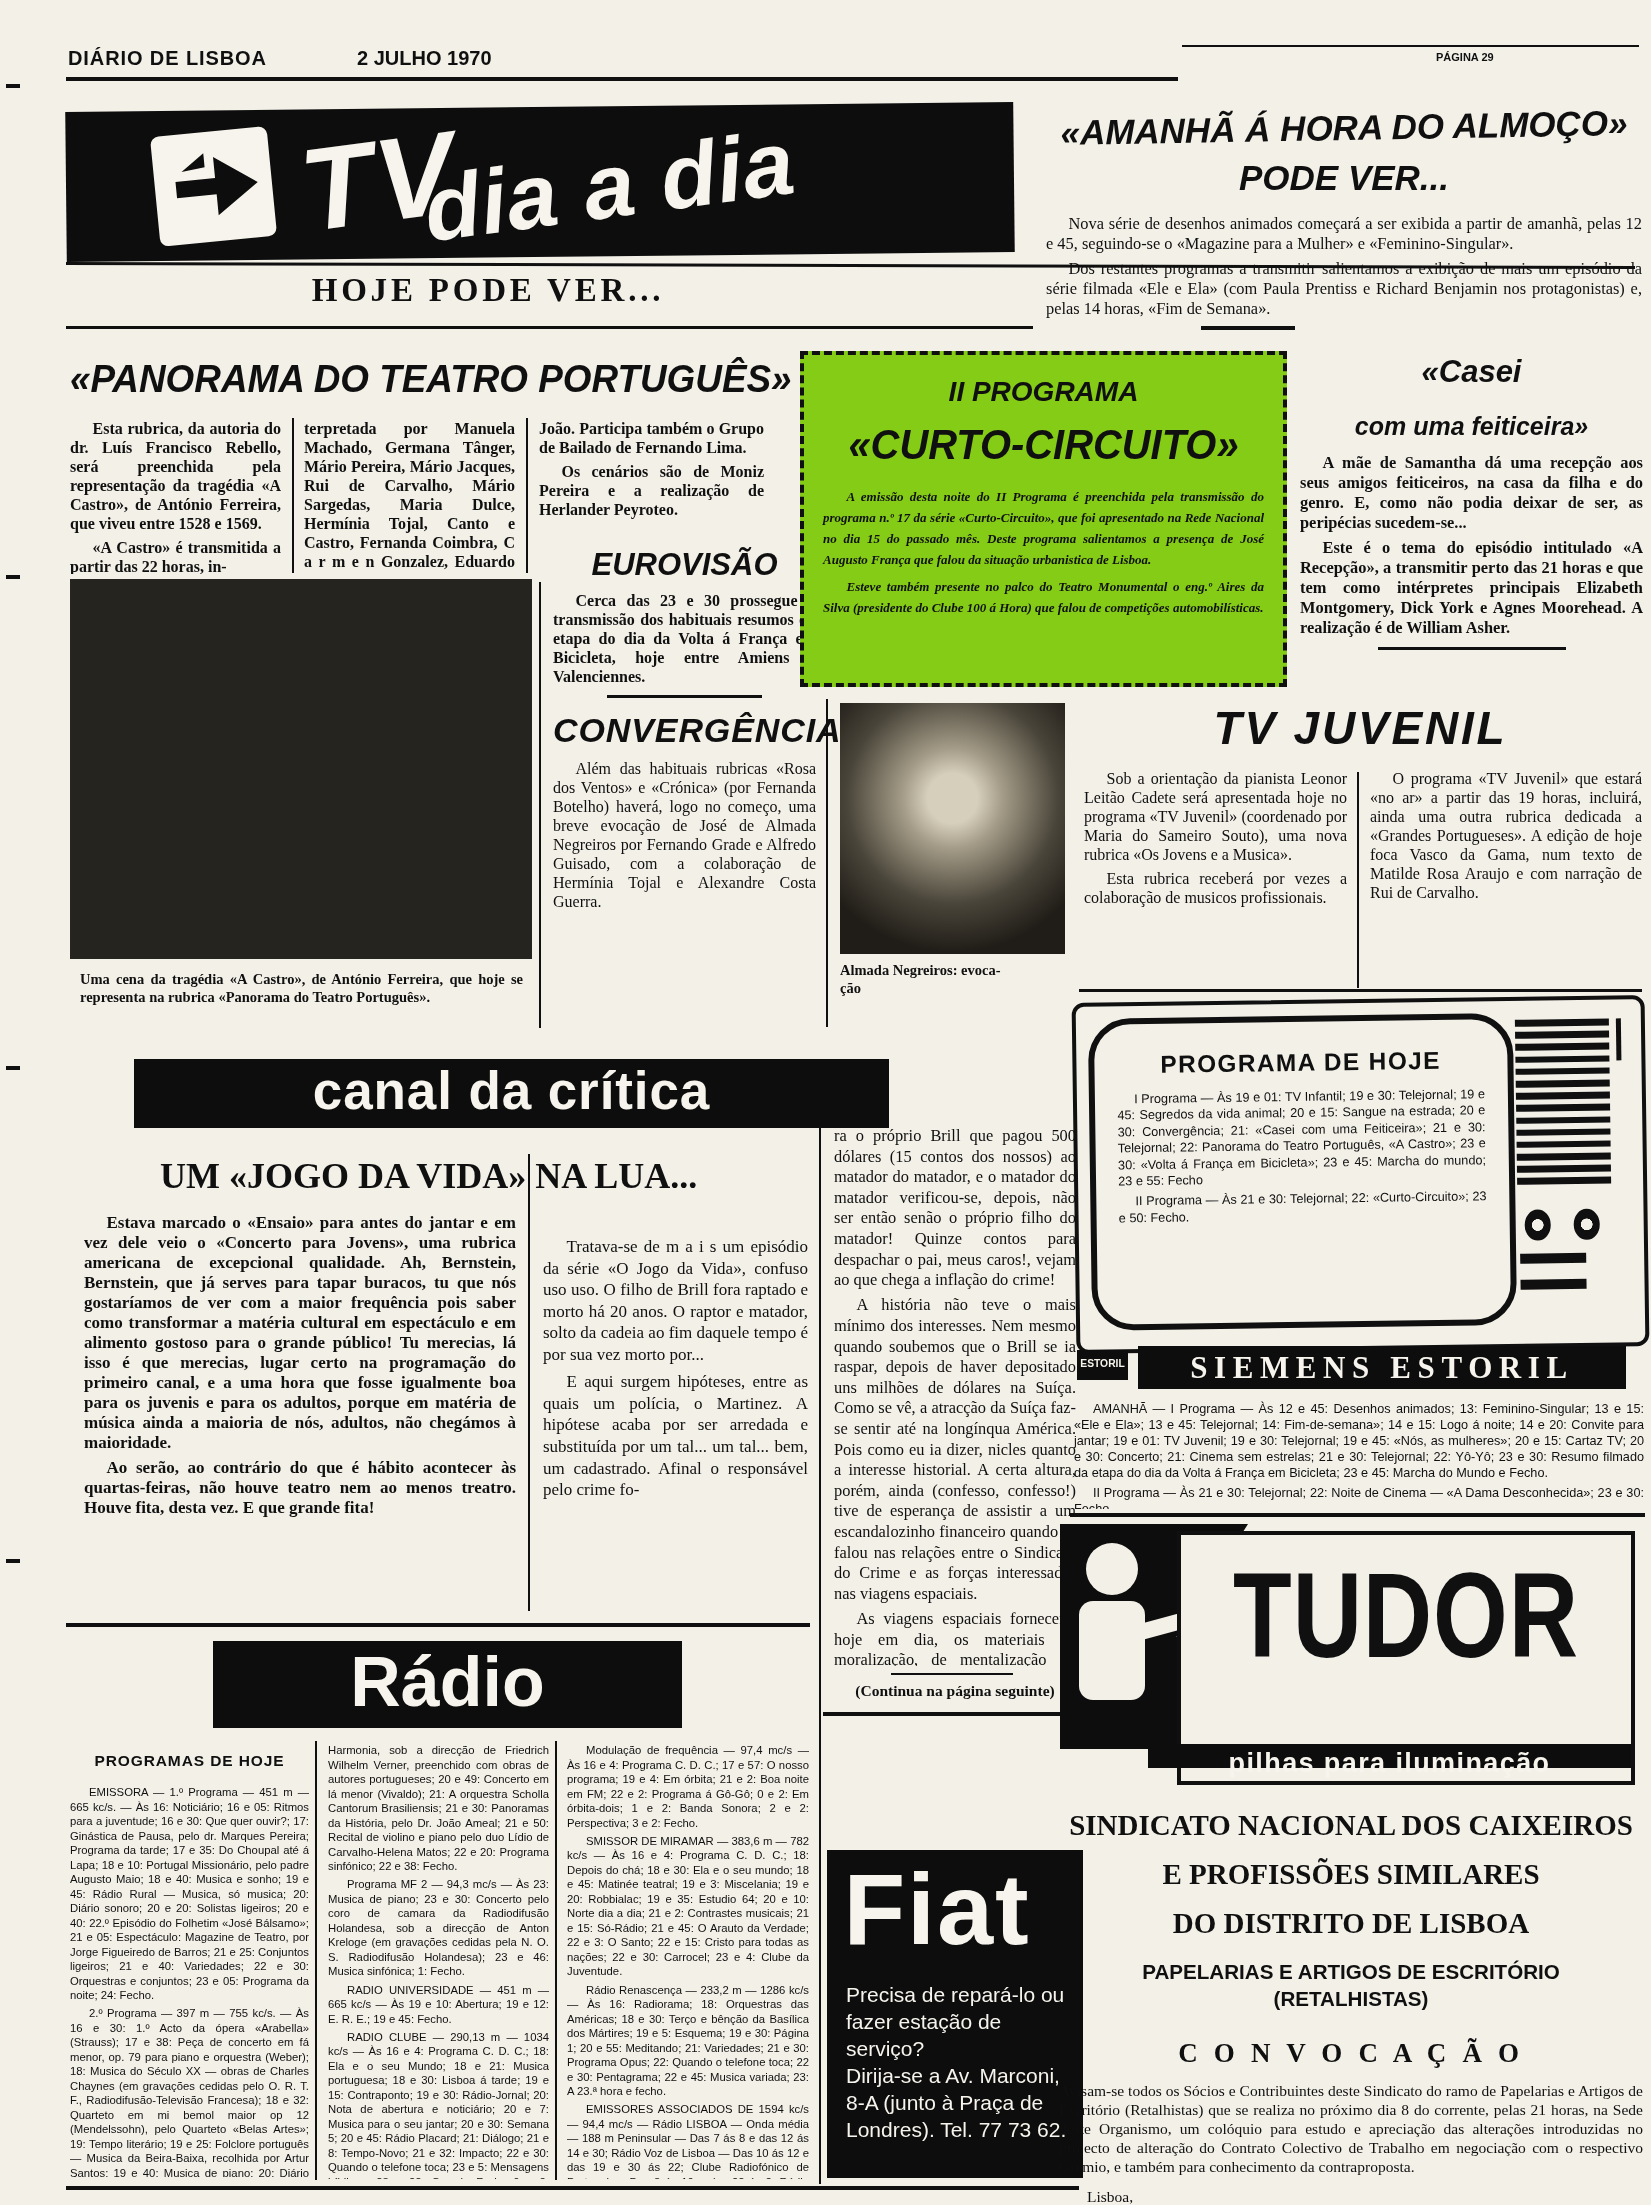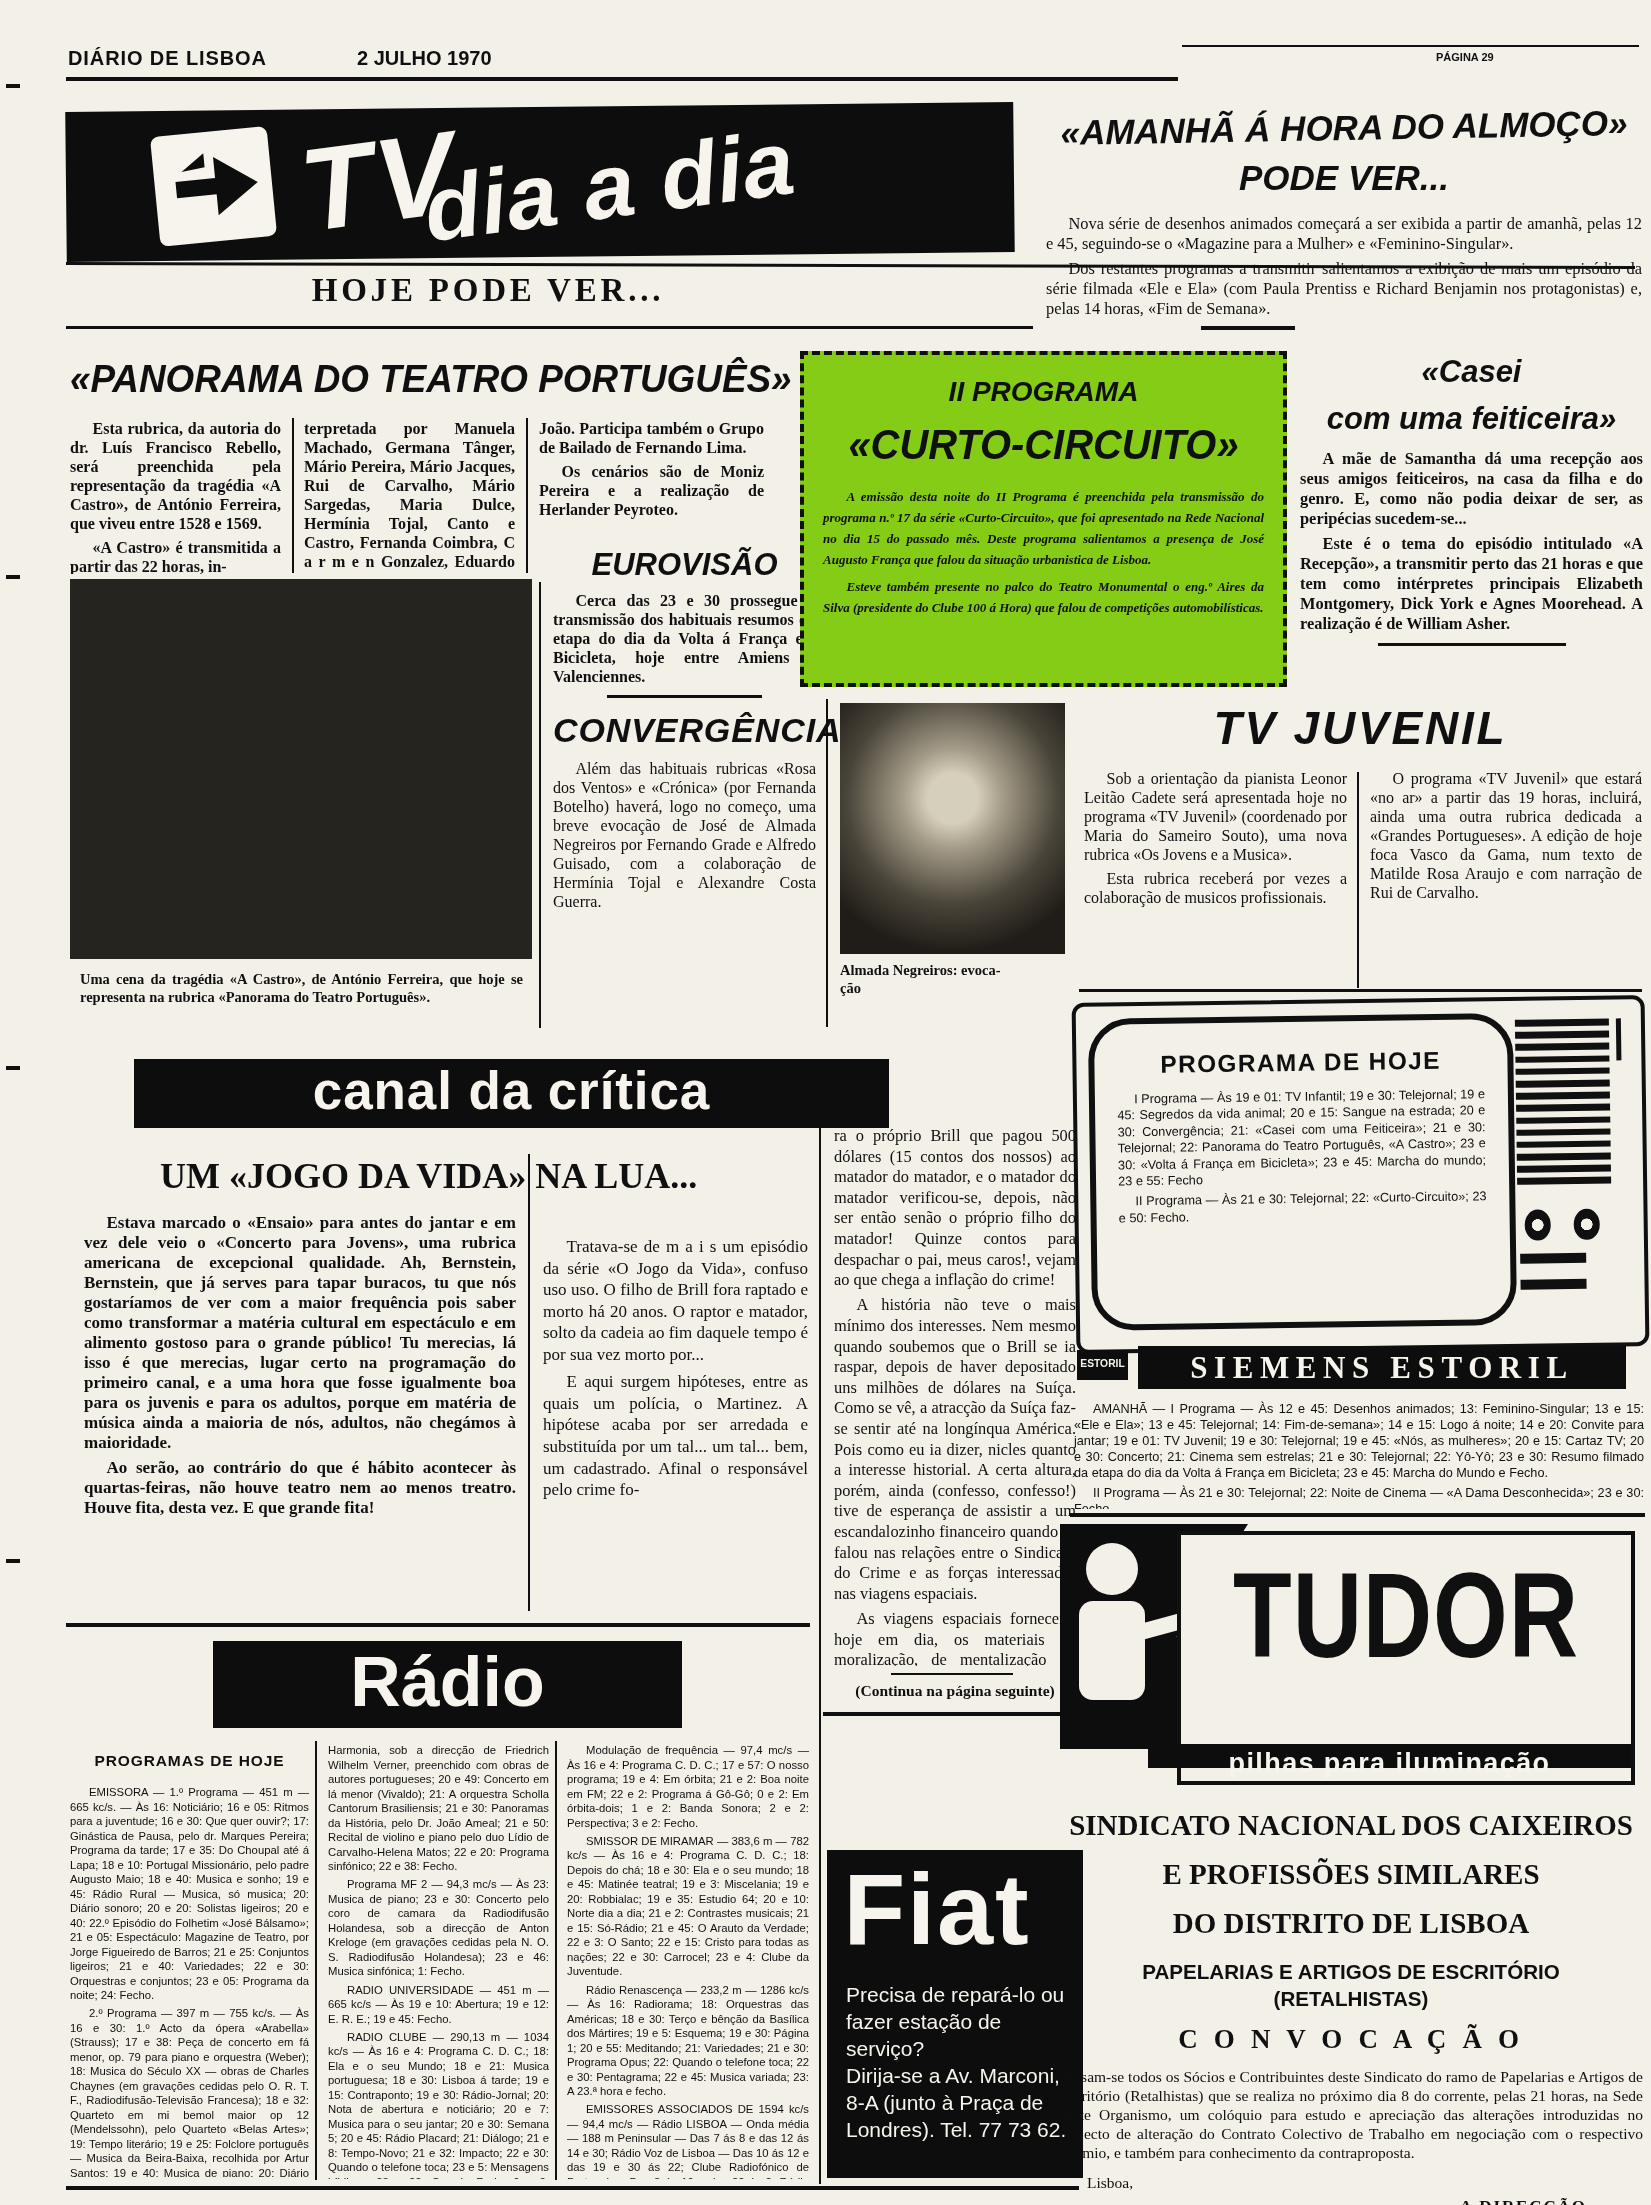--- a/index.html
+++ b/index.html
@@ -109,21 +109,21 @@
   <div class="headline-it ctr" style="font-size:28px;margin-top:21px;">II PROGRAMA</div>
   <div class="headline-it ctr" style="font-size:42px;margin-top:13px;white-space:nowrap;transform:scaleX(.95);">«CURTO-CIRCUITO»</div>
   <div class="just" style="margin:17px 19px 0 19px;font-size:13px;line-height:21px;font-style:italic;font-weight:700;">
     <p style="margin:0 0 5.6px 0;text-indent:23.5px;">A emissão desta noite do II Programa é preenchida pela transmissão do programa n.º 17 da série «Curto-Circuito», que foi apresentado na Rede Nacional no dia 15 do passado mês. Deste programa salientamos a presença de José Augusto França que falou da situação urbanistica de Lisboa.</p>
     <p style="margin:0;text-indent:23.5px;">Esteve também presente no palco do Teatro Monumental o eng.º Aires da Silva (presidente do Clube 100 á Hora) que falou de competições automobilísticas.</p>
   </div>
 </div>
 
 <div class="abs" style="left:1300px;top:354px;width:343px;">
   <div class="headline-it ctr" style="font-size:31px;">«Casei</div>
-  <div class="headline-it ctr" style="font-size:31px;margin-top:11px;white-space:nowrap;">com uma feiticeira»</div>
+  <div class="headline-it ctr" style="font-size:25px;margin-top:22px;white-space:nowrap;">com uma feiticeira»</div>
   <div class="bodytxt just" style="margin-top:12.2px;font-size:16.4px;line-height:20px;">
     <p>A mãe de Samantha dá uma recepção aos seus amigos feiticeiros, na casa da filha e do genro. E, como não podia deixar de ser, as peripécias sucedem-se...</p>
     <p>Este é o tema do episódio intitulado «A Recepção», a transmitir perto das 21 horas e que tem como intérpretes principais Elizabeth Montgomery, Dick York e Agnes Moorehead. A realização é de William Asher.</p>
   </div>
   <div class="rule" style="width:188px;height:2.8px;margin:9.4px auto 0 auto;"></div>
 </div>
 
 <div class="abs rule" style="left:826px;top:699px;width:1.9px;height:328px;"></div>
 <div class="abs photo" style="left:840px;top:703px;width:225px;height:251px;
   background:
@@ -269,18 +269,18 @@
 </div>
 
 <div class="abs" style="left:1059px;top:1801px;width:584px;">
   <div class="serif ctr" style="font-size:29px;font-weight:700;line-height:49px;">
     <div>SINDICATO NACIONAL DOS CAIXEIROS</div>
     <div>E PROFISSÕES SIMILARES</div>
     <div>DO DISTRITO DE LISBOA</div>
   </div>
   <div class="sans ctr" style="font-size:20.6px;font-weight:700;margin-top:12.2px;">PAPELARIAS E ARTIGOS DE ESCRITÓRIO</div>
   <div class="sans ctr" style="font-size:20.6px;font-weight:700;margin-top:3px;">(RETALHISTAS)</div>
-  <div class="serif ctr" style="font-size:27px;font-weight:700;margin-top:13px;letter-spacing:4.7px;">C O N V O C A Ç Ã O</div>
+  <div class="serif ctr" style="font-size:27px;font-weight:700;margin-top:27px;letter-spacing:4.7px;">C O N V O C A Ç Ã O</div>
   <div class="serif just" style="font-size:15.5px;line-height:19px;margin-top:12.2px;">Avisam-se todos os Sócios e Contribuintes deste Sindicato do ramo de Papelarias e Artigos de Escritório (Retalhistas) que se realiza no próximo dia 8 do corrente, pelas 21 horas, na Sede deste Organismo, um colóquio para estudo e apreciação das alterações introduzidas no projecto de alteração do Contrato Colectivo de Trabalho em negociação com o respectivo Grémio, e também para conhecimento da contraproposta.</div>
   <div class="serif" style="font-size:15.5px;margin-top:11.3px;margin-left:28px;">Lisboa,</div>
   <div class="serif" style="font-size:17px;font-weight:700;margin-top:5.6px;text-align:right;margin-right:56px;letter-spacing:1.9px;">A DIRECÇÃO</div>
 </div>
 
 
 </body></html>

